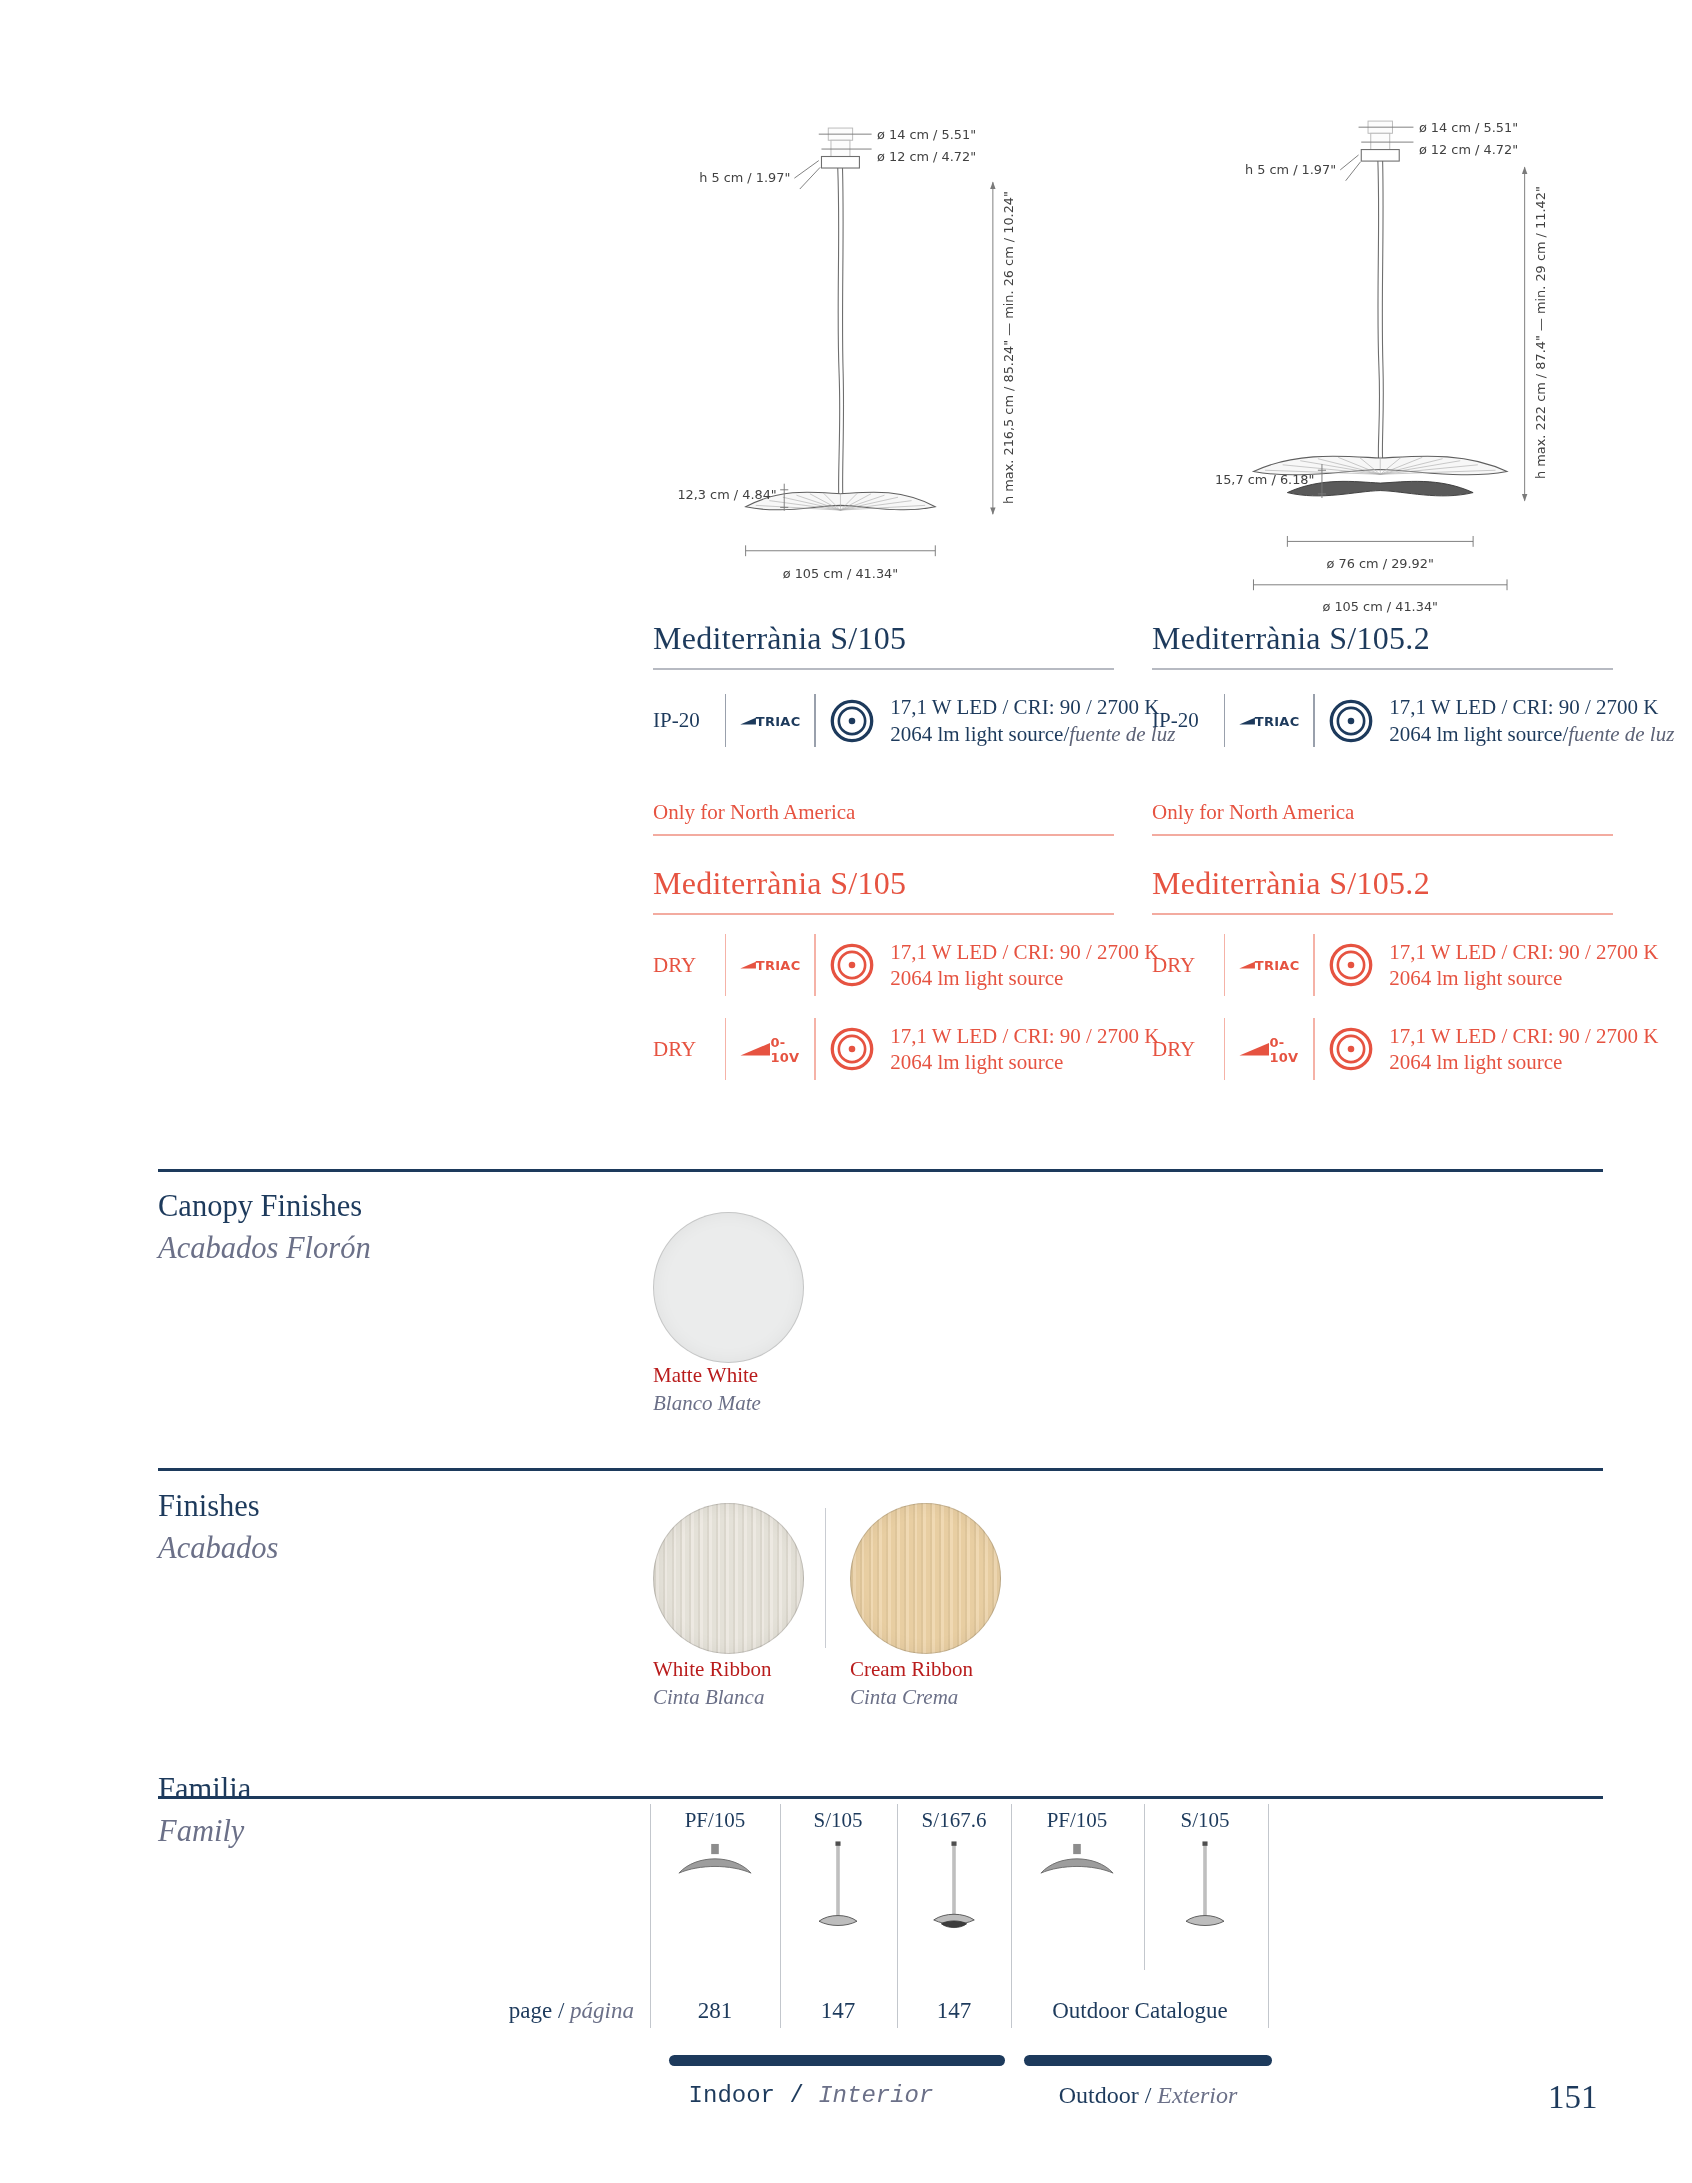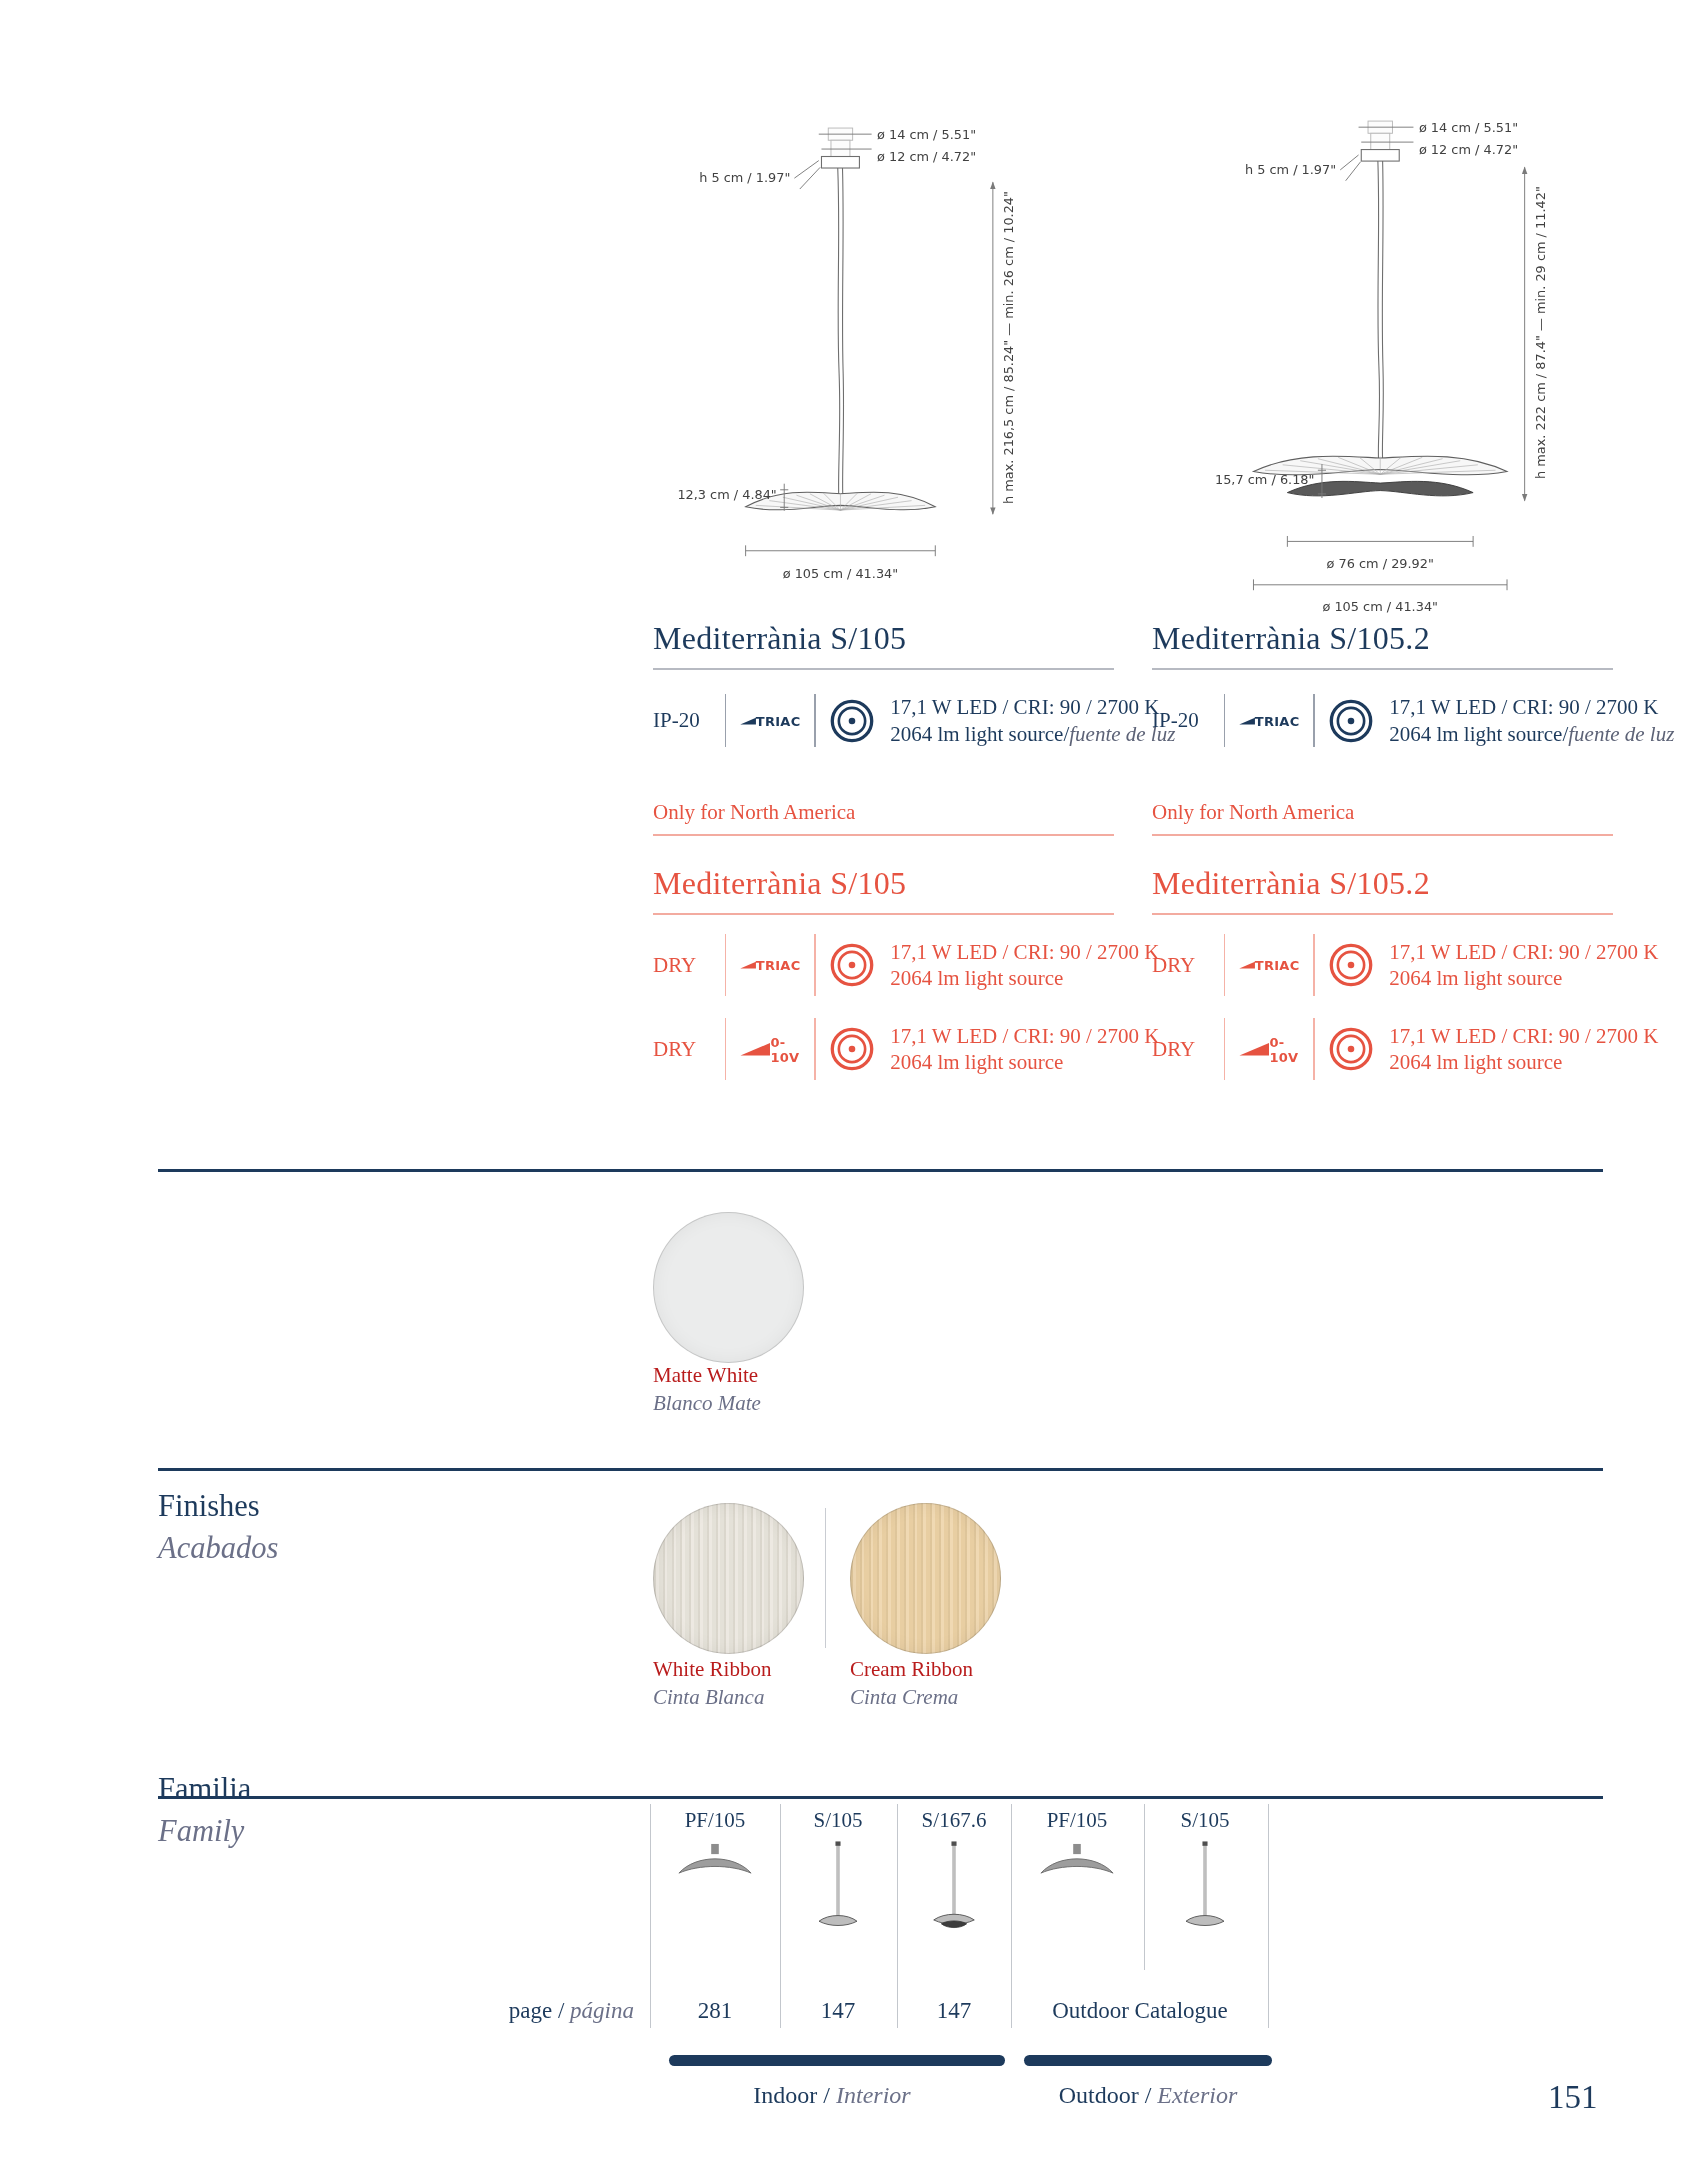--- a/index.html
+++ b/index.html
@@ -324,20 +324,24 @@
         </svg>
       </span>
       <span class="spec-text">
         <div class="line1">17,1 W LED / CRI: 90 / 2700 K</div>
         <div class="line2">2064 lm light source</div>
       </span>
     </div>
   </div>
 
   <div class="band-rule" style="top:1169px;"></div>
+  <div class="band-head" style="top:1191px;">
+    <div class="h">Canopy Finishes</div>
+    <div class="hes">Acabados Florón</div>
+  </div>
   <div class="swatch" style="left: 653px; top: 1212px; background-color: rgb(235, 236, 236);"></div>
   <div class="swatch-name" style="left:653px;top:1363px;">Matte White</div>
   <div class="swatch-name-es" style="left:653px;top:1391px;">Blanco Mate</div>
 
   <div class="band-rule" style="top:1468px;"></div>
   <div class="band-head" style="top:1491px;">
     <div class="h">Finishes</div>
     <div class="hes">Acabados</div>
   </div>
   <div class="swatch ribbed" style="left: 653px; top: 1503px; background-color: rgb(233, 229, 220);"></div>
@@ -398,21 +402,21 @@
   <div class="page-label" style="left:434px;top:1998px;width:200px;">
     <span>page / </span><span class="es">página</span>
   </div>
   <div class="fam-page" style="left:715px;top:1998px;">281</div>
   <div class="fam-page" style="left:838px;top:1998px;">147</div>
   <div class="fam-page" style="left:954px;top:1998px;">147</div>
   <div class="fam-page" style="left:1140px;top:1998px;">Outdoor Catalogue</div>
 
   <div class="group-bar" style="left:669px;top:2055px;width:336px;"></div>
   <div class="group-bar" style="left:1024px;top:2055px;width:248px;"></div>
-  <div class="group-label" style="left:832px;top:2082px;">
+  <div class="group-label" style="left:811px;top:2082px;font-family:Liberation Mono, monospace;">
     <span>Indoor / </span><span class="es">Interior</span>
   </div>
   <div class="group-label" style="left:1148px;top:2082px;">
     <span>Outdoor / </span><span class="es">Exterior</span>
   </div>
 
   <div class="pagenum" style="left:1548px;top:2079px;">151</div>
 
 </div>
 

